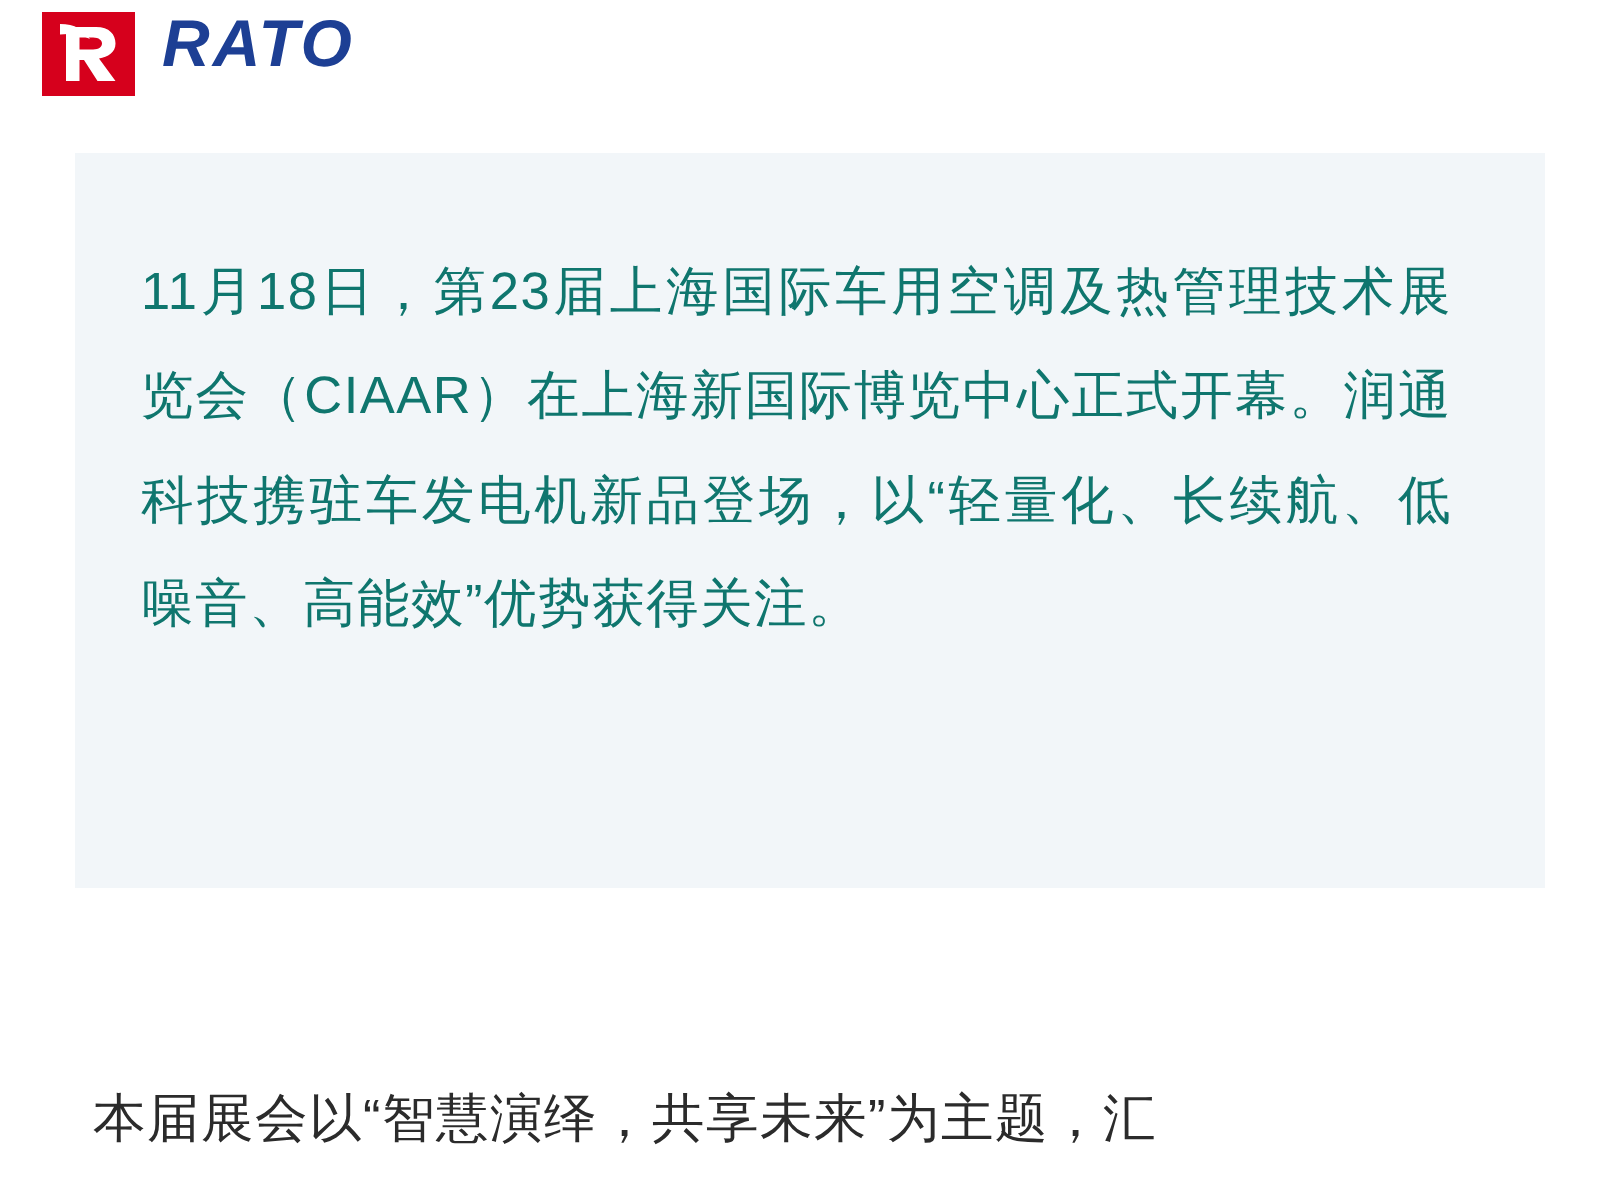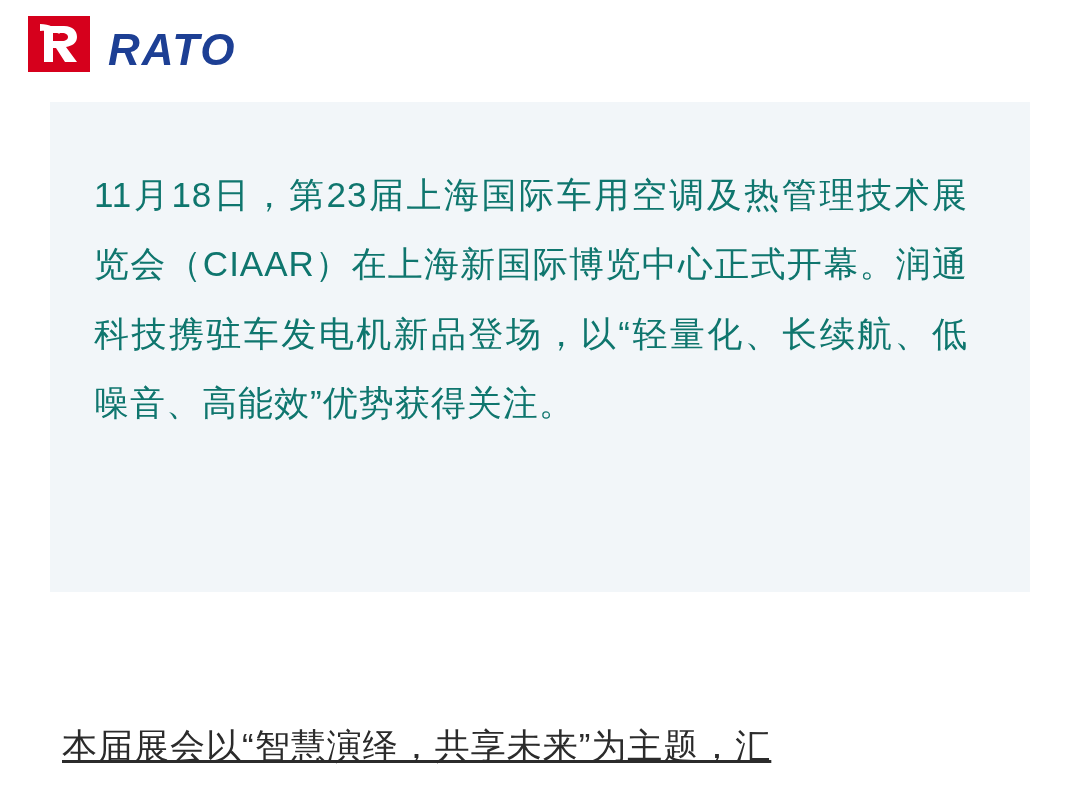--- a/index.html
+++ b/index.html
@@ -12,21 +12,21 @@
     height: 802px;
     overflow: hidden;
     font-family: "Liberation Sans", "DejaVu Sans", sans-serif;
     color: #333333;
     position: relative;
   }
 
   
   .brand-header {
     display: flex;
-    align-items: flex-end;
+    align-items: flex-start;
     padding: 8px 0 0 28px;
     height: 72px;
     box-sizing: border-box;
   }
   .brand-mark {
     width: 62px;
     height: 56px;
     background: #d6001c;
     position: relative;
     flex: 0 0 auto;
@@ -74,21 +74,20 @@
     left: 62px;
     top: 712px;
     width: 960px;
     font-size: 35px;
     line-height: 1.95;
     color: #2b2b2b;
     letter-spacing: 1px;
     text-align: justify;
     font-family: "Liberation Sans", "DejaVu Sans", sans-serif;
     margin: 0;
-    text-decoration: underline;
   }
 </style>
 </head>
 <body>
 
 <div class="brand-header">
   <div class="brand-mark">
     <svg width="46" height="44" viewBox="0 0 46 44" aria-hidden="true">
       <path d="M8 40 L8 4 L28 4 C37 4 41 9 41 15 C41 21 36 24 30 25 L41 40 L29 40 L20 26 L17 26 L17 40 Z M17 11 L17 19 L26 19 C30 19 32 17 32 15 C32 13 30 11 26 11 Z" fill="#ffffff"></path>
       <path d="M4 2 C14 2 20 6 24 12 C18 9 11 8 4 9 Z" fill="#ffffff"></path>

